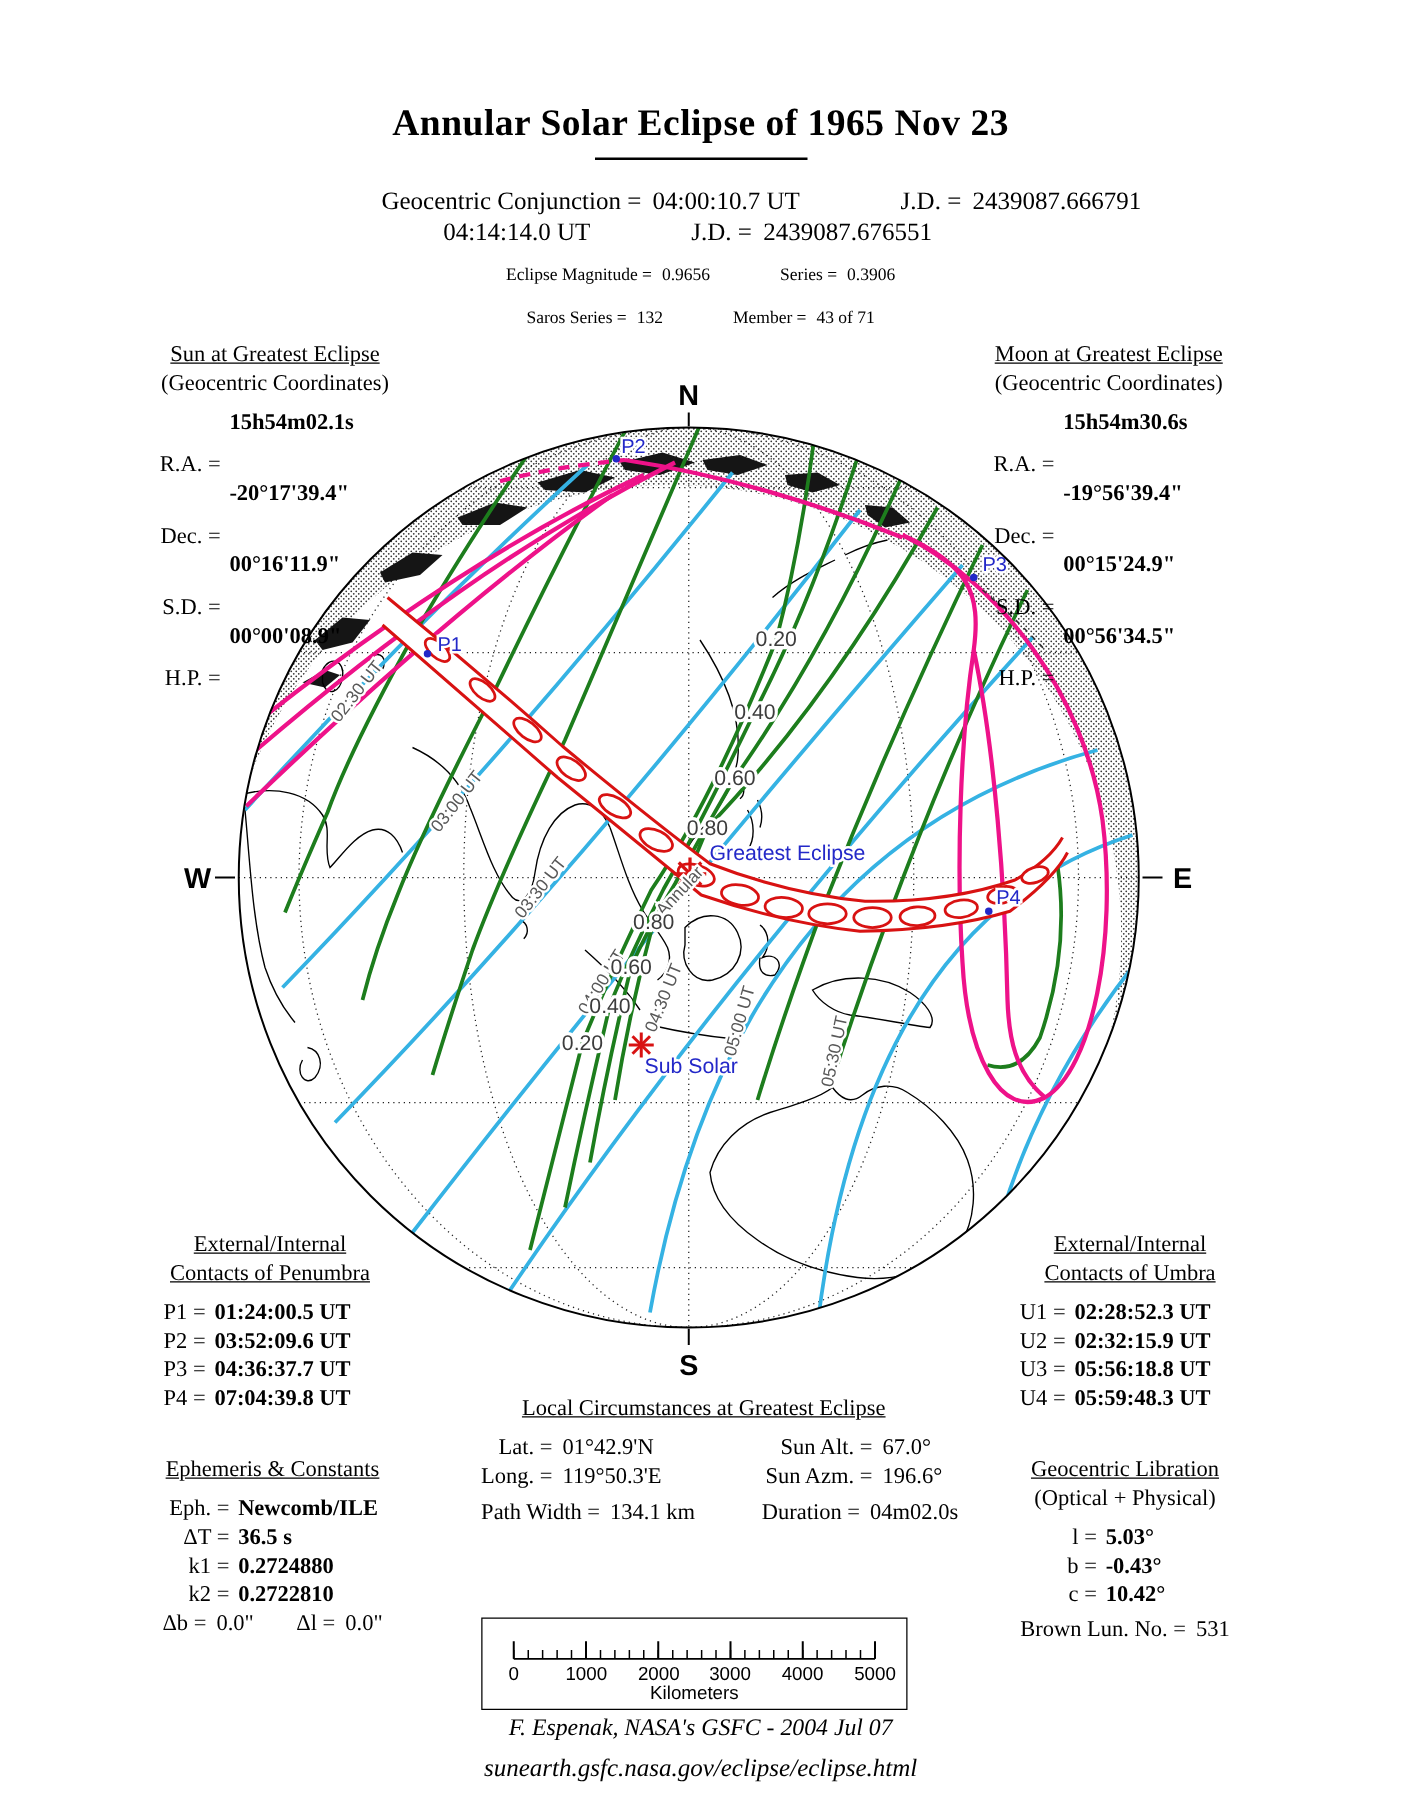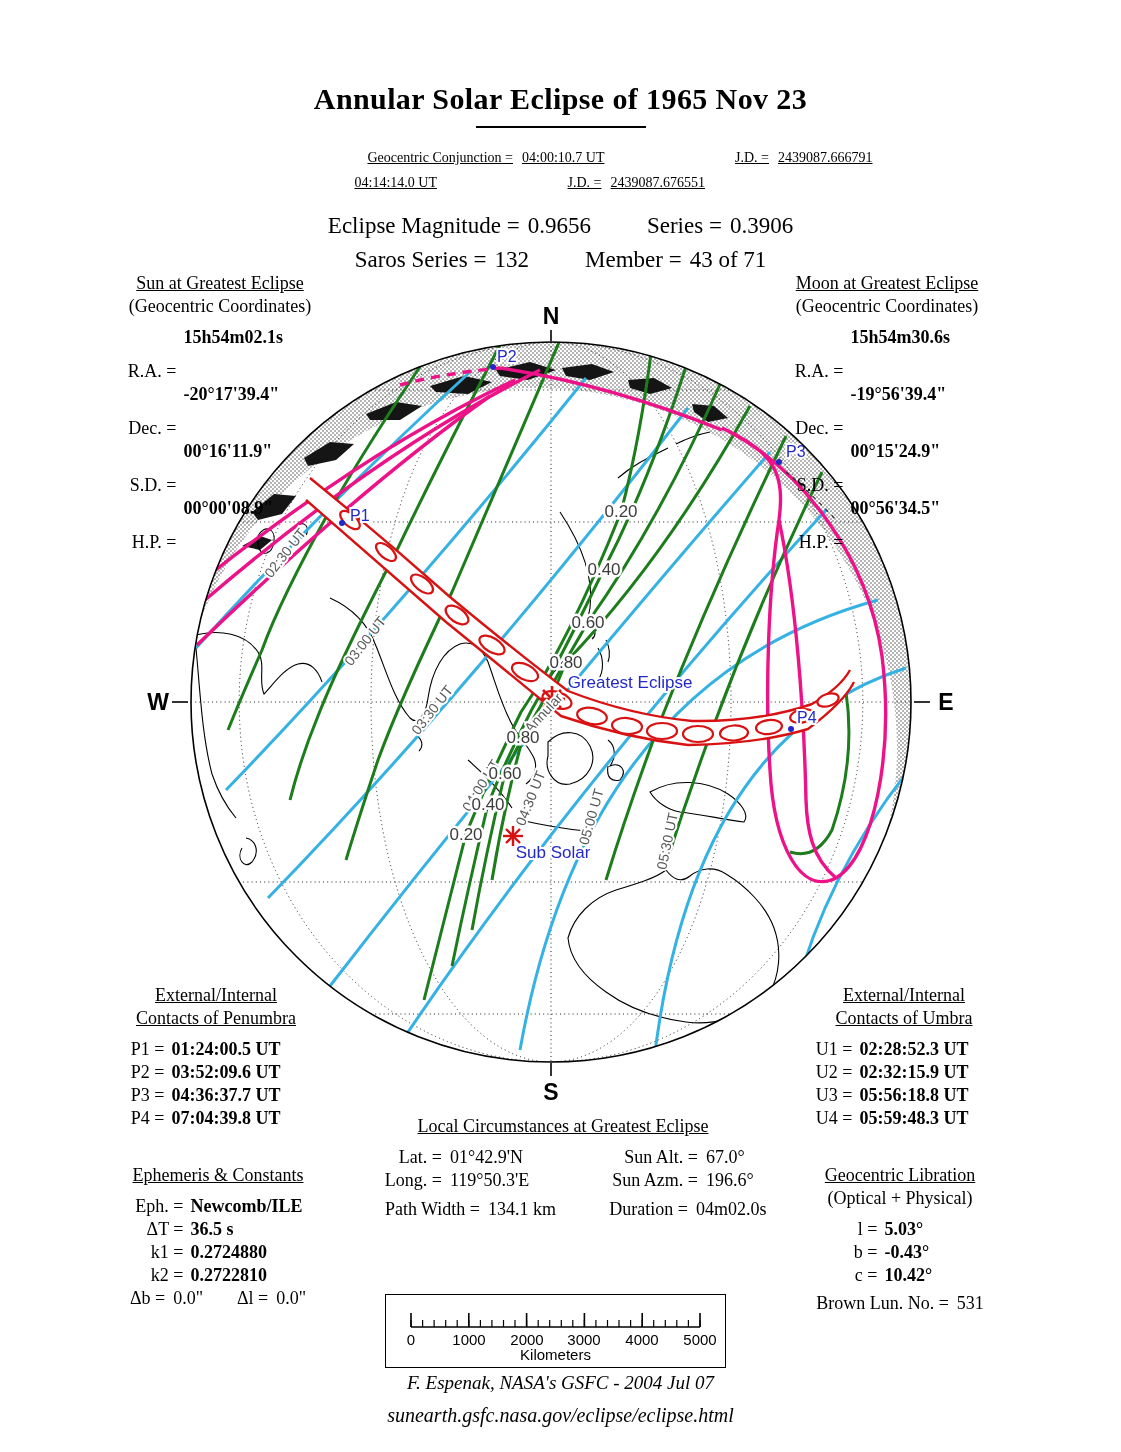--- a/index.html
+++ b/index.html
@@ -2,26 +2,26 @@
 <html><head>
 <meta charset="utf-8">
 <style>
   html,body{margin:0;padding:0;background:#888;}
   .page{position:relative;width:1121px;height:1452px;background:#fff;
         font-family:"Liberation Serif",serif;color:#000;overflow:hidden;margin:0 auto;}
   .abs{position:absolute;}
   .ctr{left:0;width:100%;text-align:center;}
   .title{top:82px;font-size:30px;font-weight:bold;letter-spacing:.4px;}
   .title-rule{top:126px;left:50%;transform:translateX(-50%);width:170px;border-top:2px solid #000;}
-  .hrow{left:0;width:100%;display:flex;justify-content:center;font-size:14px;text-decoration:underline;}
+  .hrow{left:0;width:100%;display:flex;justify-content:center;font-size:20px;}
   .hk{width:335px;text-align:right;}
   .hv{width:185px;text-align:left;padding-left:9px;}
   .hk2{width:62px;text-align:right;}
   .hv2{width:165px;text-align:left;padding-left:9px;}
-  .pairrow{left:0;width:100%;display:flex;justify-content:center;gap:56px;font-size:23px;}
+  .pairrow{left:0;width:100%;display:flex;justify-content:center;gap:56px;font-size:14px;}
   .pair{display:flex;}
   .pair .pk{text-align:right;padding-right:8px;}
   .pair .pv{text-align:left;}
   .block{font-size:18px;line-height:23px;text-align:center;}
   .block .bt{text-decoration:underline;}
   .kvrow{display:flex;justify-content:center;}
   .kvrow .k{text-align:right;padding-right:7px;}
   .kvrow .v{text-align:left;font-weight:bold;}
   .sun .k,.moon .k{width:62px;margin-top:34px;}
   .sun .v,.moon .v{width:142px;}

